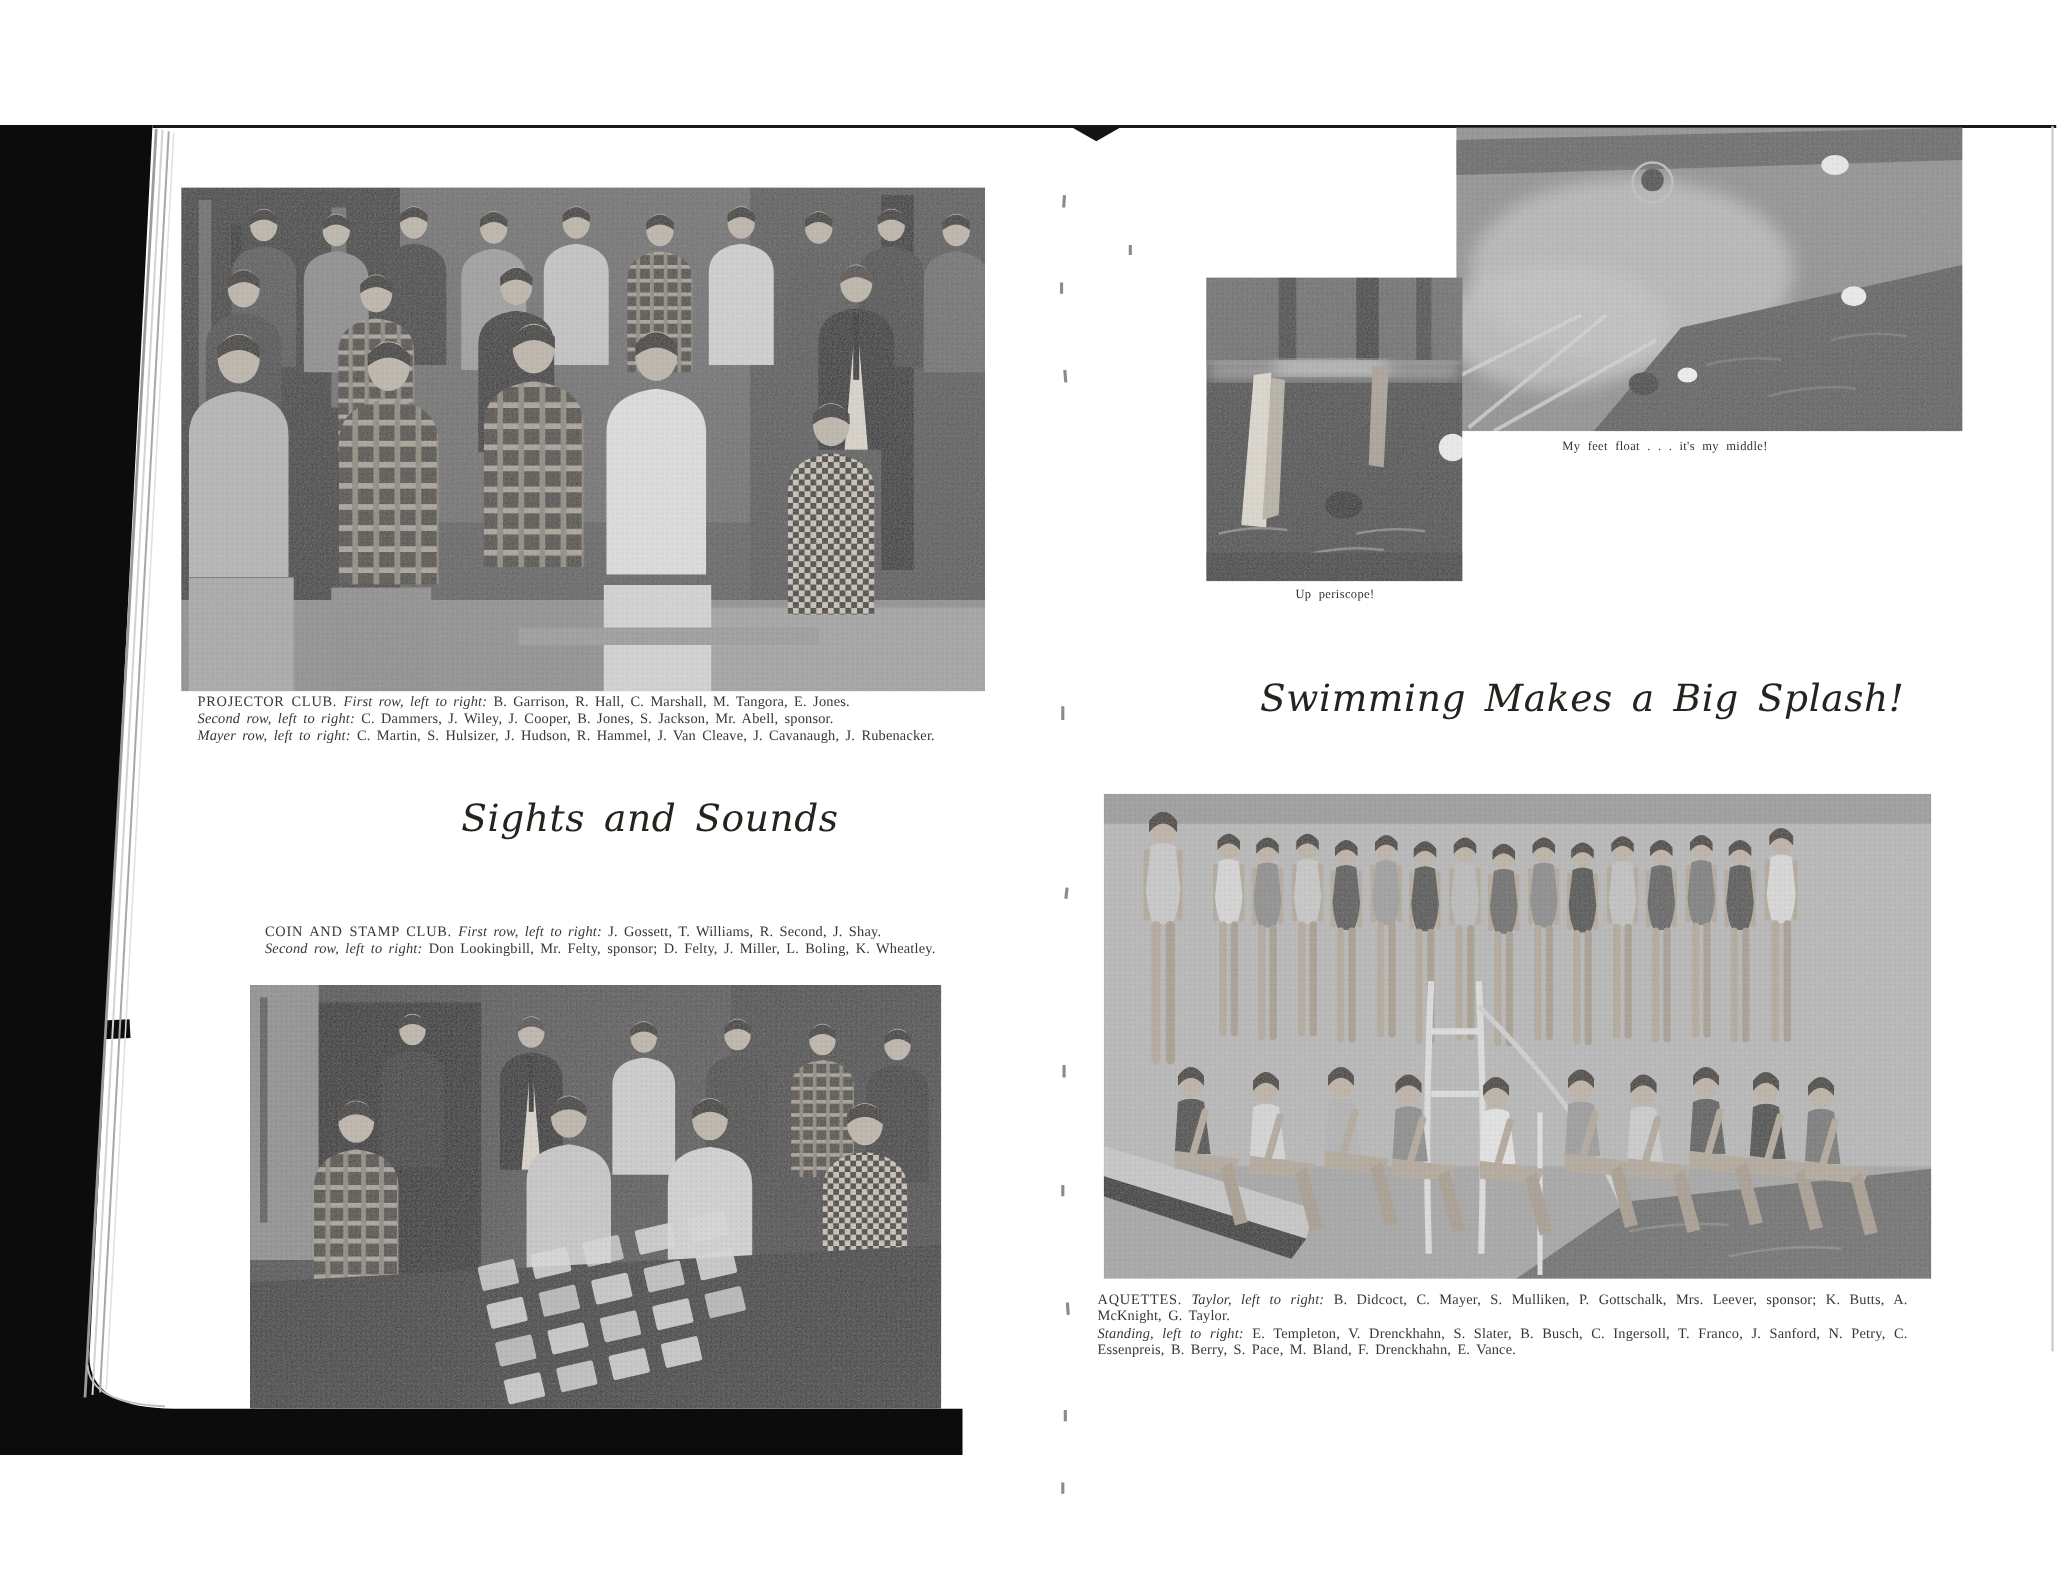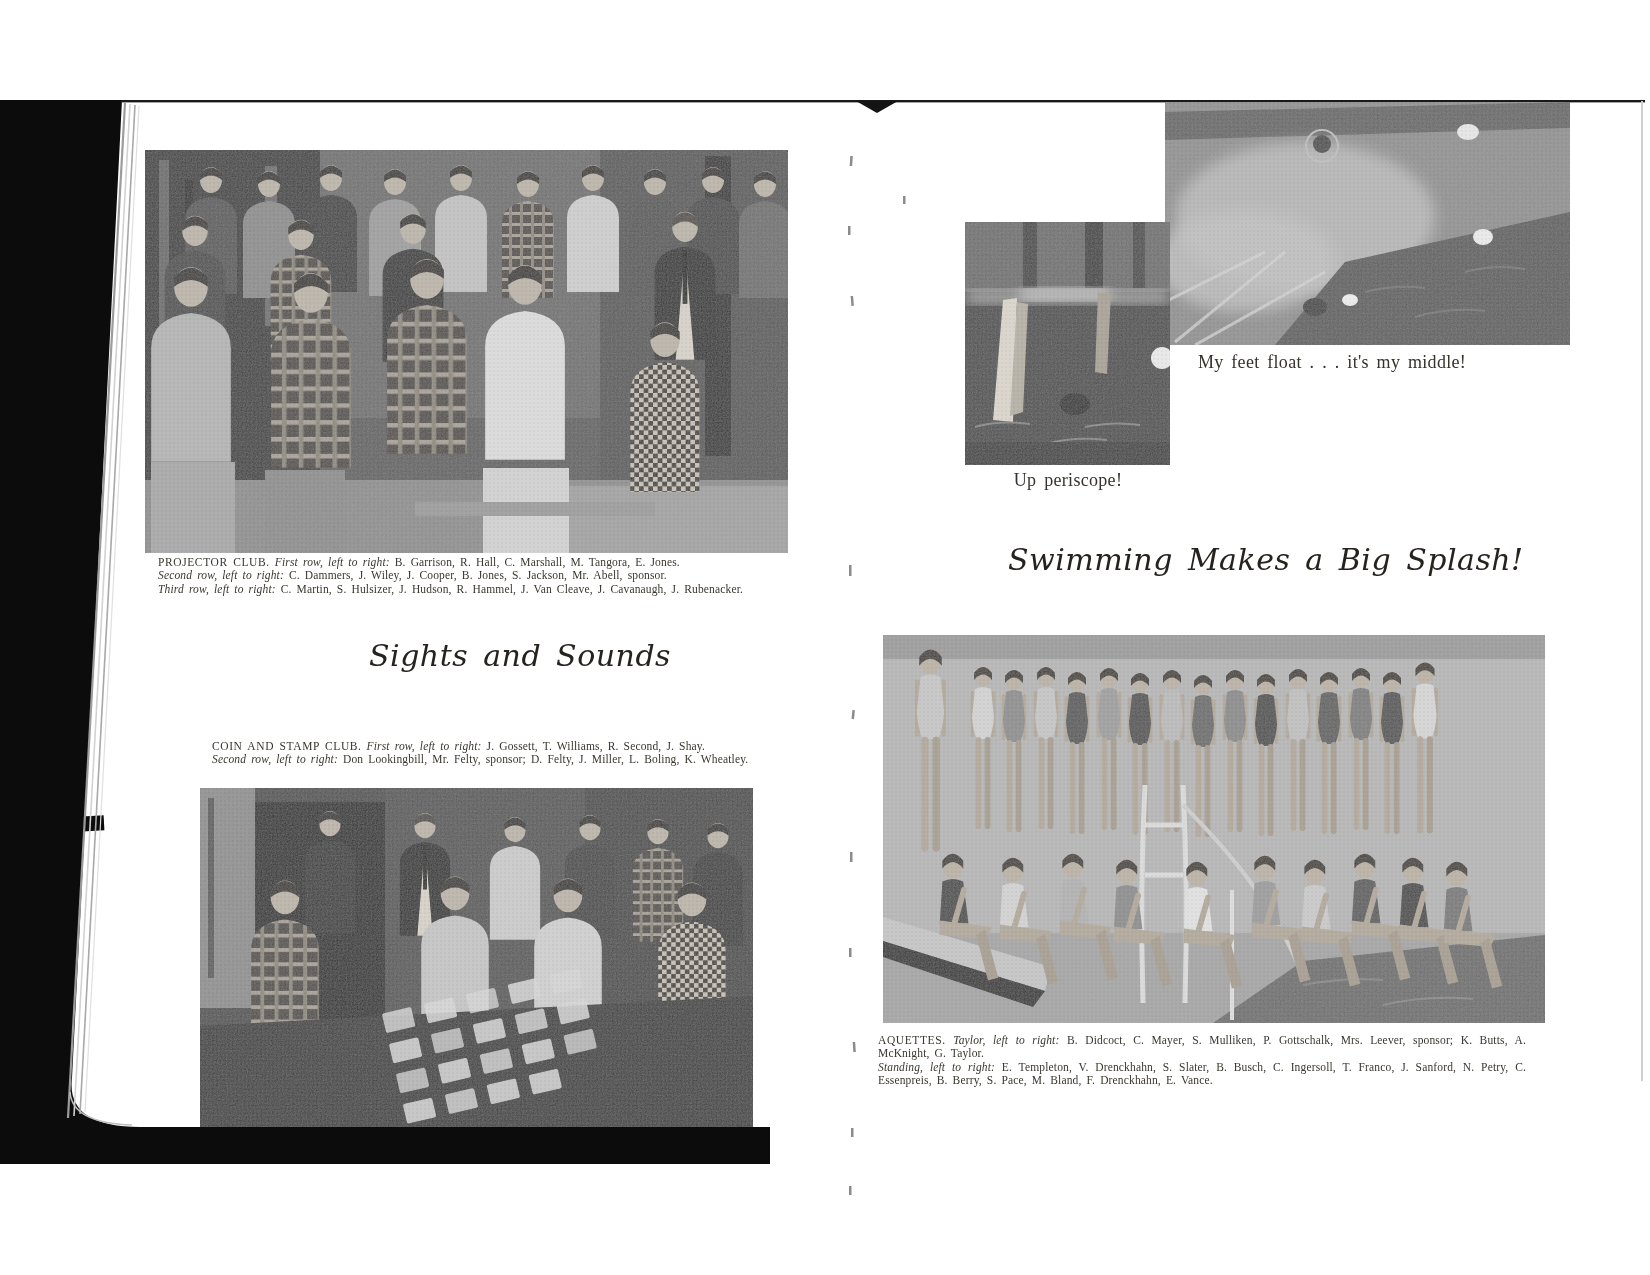--- a/index.html
+++ b/index.html
@@ -8,21 +8,21 @@
     overflow:hidden;font-family:"Liberation Serif", serif;color:#33302c;
   }
   .abs{position:absolute;}
   svg{display:block;}
   .caption{font-size:11.5px;line-height:13.4px;color:#3a362f;word-spacing:2px;letter-spacing:.15px;}
   .caption .club{letter-spacing:.6px;}
   .caption .it{font-style:italic;}
   .capline{white-space:nowrap;}
   .caption p{margin:0;}
   .justify p{text-align:justify;}
-  .photo-cap{font-size:18px;color:#37332c;text-align:center;word-spacing:3px;letter-spacing:.3px;}
+  .photo-cap{font-size:10px;color:#37332c;text-align:center;word-spacing:3px;letter-spacing:.3px;}
   .script-title{
     font-family:"DejaVu Serif","Liberation Serif",serif;font-style:italic;
     font-size:30px;color:#26231f;text-align:center;letter-spacing:.5px;word-spacing:5px;
     white-space:nowrap;
   }
 </style>
 </head>
 <body>
 
 <div class="spread">
@@ -169,21 +169,21 @@
     <div class="capline">
       <span class="club">PROJECTOR CLUB.</span>
       <span class="it">First row, left to right:</span>
       <span>B. Garrison, R. Hall, C. Marshall, M. Tangora, E. Jones.</span>
     </div>
     <div class="capline">
       <span class="it">Second row, left to right:</span>
       <span>C. Dammers, J. Wiley, J. Cooper, B. Jones, S. Jackson, Mr. Abell, sponsor.</span>
     </div>
     <div class="capline">
-      <span class="it">Third row, left to right:</span>
+      <span class="it">Mayer row, left to right:</span>
       <span>C. Martin, S. Hulsizer, J. Hudson, R. Hammel, J. Van Cleave, J. Cavanaugh, J. Rubenacker.</span>
     </div>
   </div>
 
   <div class="abs script-title" style="left:320px;top:638px;width:400px">Sights and Sounds</div>
 
   <div class="abs caption justify" style="left:212px;top:740px;width:560px">
     <p>
       <span class="club">COIN AND STAMP CLUB.</span>
       <span class="it">First row, left to right:</span>

